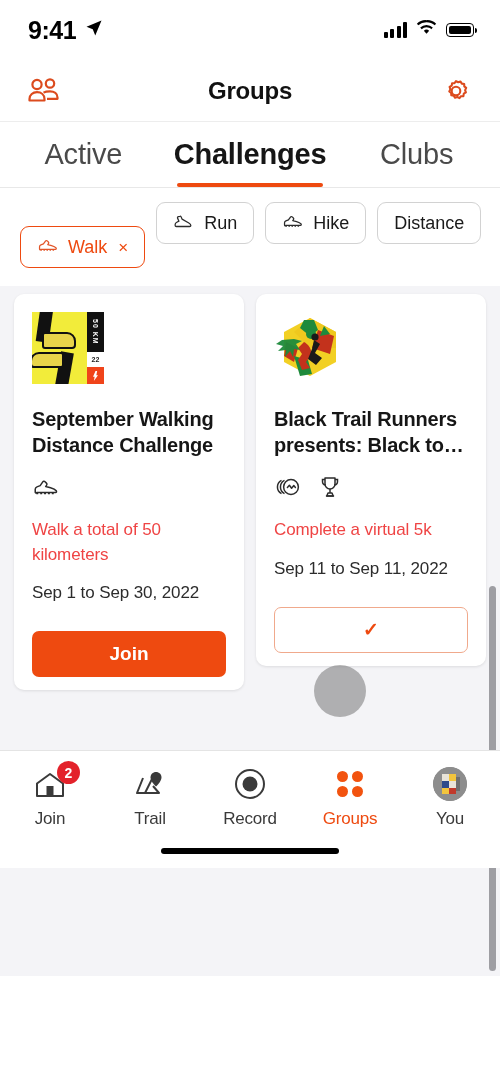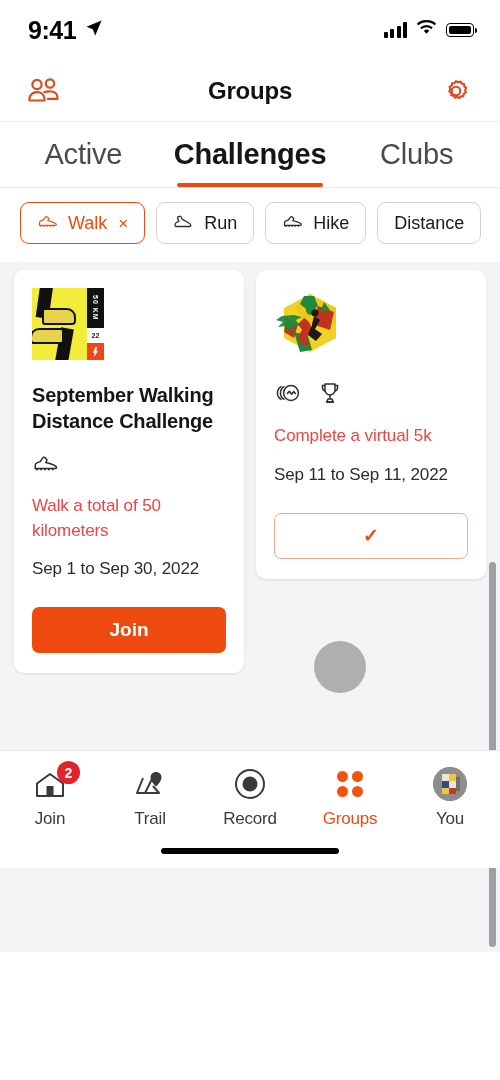--- a/index.html
+++ b/index.html
@@ -49,29 +49,29 @@
     width: 146px; height: 4px; background: #EE4A10; border-radius: 2px;
   }
 
   
   .chips { background:#fff; display:flex; gap: 11px; padding: 14px 20px 18px 20px; }
   .chip {
     height: 42px; border-radius: 9px; border: 1.4px solid #D2D2D2;
     display:flex; align-items:center; gap: 9px; padding: 0 16px;
     font-size: 18px; color:#1A1A1A; background:#fff; white-space:nowrap;
   }
-  .chip.selected { border-color:#EE4A10; color:#EE4A10; }
+  .chip.selected { border-color:#EE4A10; color:#EE4A10;margin-top:24px; }
   .chip .x { font-size: 17px; color:#EE4A10; line-height:1; margin-left:2px; }
 
   
   .content { position:relative; background:#F4F4F7; height: 690px; padding-top: 8px; overflow:hidden; }
   .cards { display:flex; gap: 12px; padding: 0 14px; align-items:flex-start; }
   .card {
     background:#fff; border-radius: 10px; width: 230px; flex: 0 0 230px;
-    padding: 18px 18px 20px 18px;
+    padding: 18px 18px 13px 18px;
     box-shadow: 0 1px 3px rgba(0,0,0,0.10);
   }
   .card-thumb { width: 72px; height: 72px; margin-bottom: 22px; position:relative; }
 
   
   .poster { width:72px; height:72px; display:flex; overflow:hidden; }
   .poster-img { flex:1; background:#F2EC3A; position:relative; overflow:hidden; }
   .poster-img .leg1 { position:absolute; left:6px; top:-4px; width:13px; height:34px; background:#111; transform: rotate(8deg); }
   .poster-img .boot1 { position:absolute; left:10px; top:20px; width:34px; height:17px; background:#E8D44A; border-radius: 3px 9px 4px 3px; border:2px solid #111; }
   .poster-img .leg2 { position:absolute; left:26px; top:40px; width:13px; height:34px; background:#111; transform: rotate(10deg); }
@@ -272,20 +272,21 @@
               <path d="M20 44l14 4 4 14-12 2z" fill="#1E8A3C"></path>
               <circle cx="37" cy="22" r="5" fill="#1E8A3C"></circle>
               <path d="M30 30c4 2 7 6 8 12l-6 8 4 6-8 2-4-10 4-6-4-6z" fill="#C3321C"></path>
               <path d="M40 28l6 4-5 9 7 5-6 7-8-6 4-10z" fill="#1A1A1A"></path>
               <circle cx="41" cy="25" r="3.6" fill="#1A1A1A"></circle>
               <path d="M8 28l-6 4 7 2-5 5 8-1-1 7 5-6 3 6 1-8 6 1-4-6 6-3-8-2z" fill="#1E8A3C" opacity="0.95"></path>
               <path d="M50 14l6 8-10 2z" fill="#1E8A3C"></path>
             </svg>
           </div>
         </div>
+        <div class="card-title">Black Trail Runners presents: Black to…</div>
         <div class="card-icons">
           <span>
             <svg width="30" height="22" viewBox="0 0 30 22">
               <circle cx="17" cy="11" r="7.4" fill="none" stroke="#2C2C2C" stroke-width="1.5"></circle>
               <path d="M10.5 4.4A7.4 7.4 0 0 0 10.5 17.6" fill="none" stroke="#2C2C2C" stroke-width="1.5"></path>
               <path d="M7.5 4.4A7.4 7.4 0 0 0 7.5 17.6" fill="none" stroke="#2C2C2C" stroke-width="1.5"></path>
               <path d="M13.4 11.4l2-2.2 2.2 3 2.2-2.6 1.6 1.8" fill="none" stroke="#2C2C2C" stroke-width="1.5" stroke-linecap="round" stroke-linejoin="round"></path>
             </svg>
           </span>
           <span>

